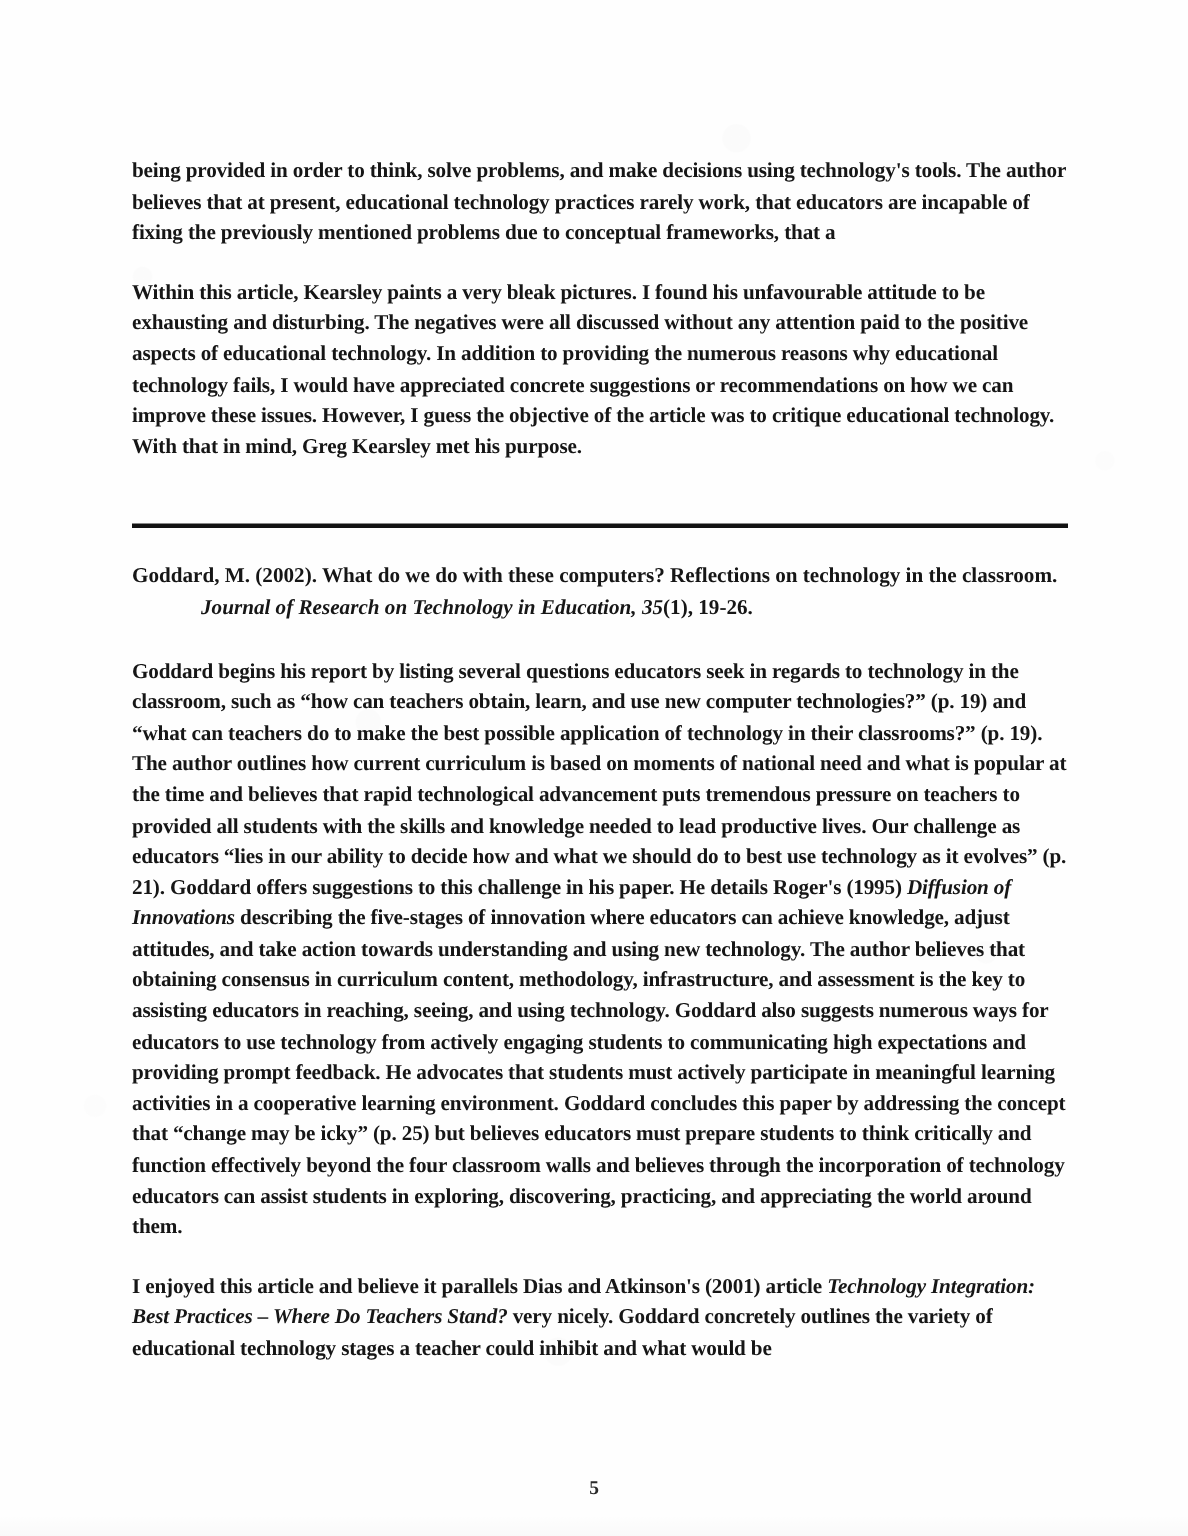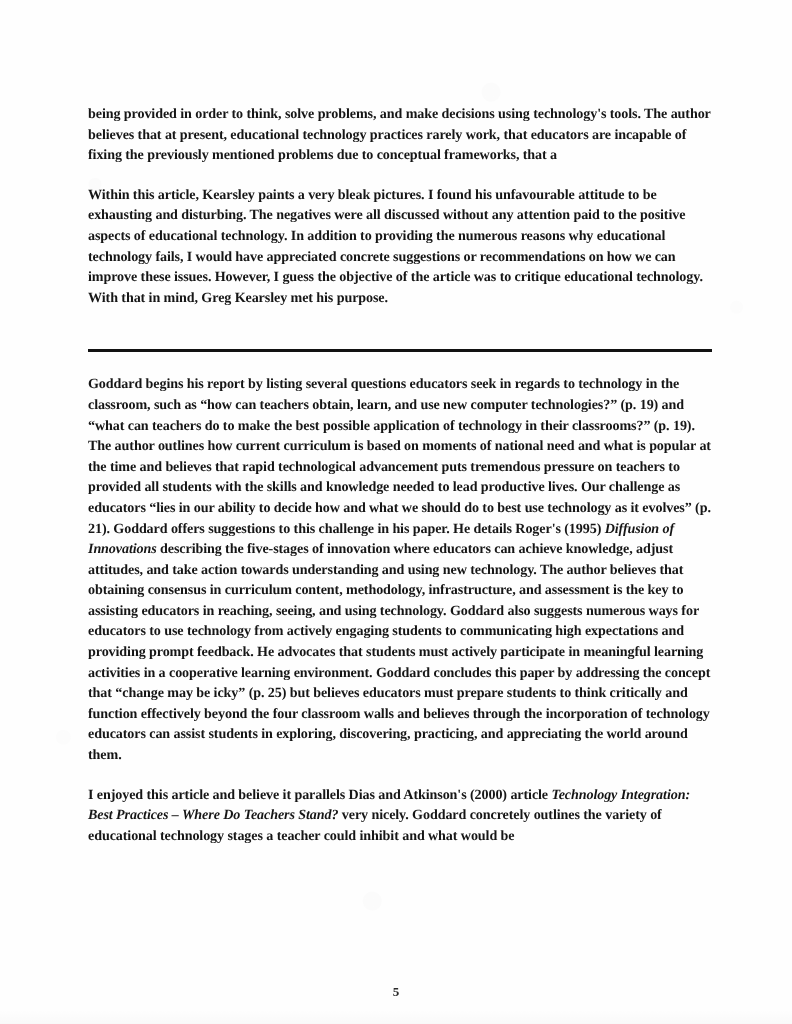--- a/index.html
+++ b/index.html
@@ -122,27 +122,31 @@
     <p class="para">being provided in order to think, solve problems, and make decisions using technology's tools. The author believes that at present, educational technology practices rarely work, that educators are incapable of fixing the previously mentioned problems due to conceptual frameworks, that a</p>
 
 
     <p class="para">Within this article, Kearsley paints a very bleak pictures. I found his unfavourable attitude to be exhausting and disturbing. The negatives were all discussed without any attention paid to the positive aspects of educational technology. In addition to providing the numerous reasons why educational technology fails, I would have appreciated concrete suggestions or recommendations on how we can improve these issues.  However, I guess the objective of the article was to critique educational technology.  With that in mind, Greg Kearsley met his purpose.</p>
 
     <div class="rule-wrap">
       <hr class="rule">
     </div>
 
 
+    <p class="citation">
+      <span>Goddard, M. (2002). What do we do with these computers? Reflections on technology in the</span>
+      <span>classroom.  </span><em class="ital">Journal of Research on Technology in Education, 35</em><span>(1), 19-26.</span>
+    </p>
 
     <p class="para">
       <span>Goddard begins his report by listing several questions educators seek in regards to technology in the classroom, such as “how can teachers obtain, learn, and use new computer technologies?” (p. 19) and “what can teachers do to make the best possible application of technology in their classrooms?” (p. 19). The author outlines how current curriculum is based on moments of national need and what is popular at the time and believes that rapid technological advancement puts tremendous pressure on teachers to provided all students with the skills and knowledge needed to lead productive lives.  Our challenge as educators “lies in our ability to decide how and what we should do to best use technology as it evolves” (p. 21). Goddard offers suggestions to this challenge in his paper. He details Roger's (1995) </span><em class="ital">Diffusion of Innovations</em><span> describing the five-stages of innovation where educators can achieve knowledge, adjust attitudes, and take action towards understanding and using new technology. The author believes that obtaining consensus in curriculum content, methodology, infrastructure, and assessment is the key to assisting educators in reaching, seeing, and using technology. Goddard also suggests numerous ways for educators to use technology from actively engaging students to communicating high expectations and providing prompt feedback. He advocates that students must actively participate in meaningful learning activities in a cooperative learning environment. Goddard concludes this paper by addressing the concept that “change may be icky” (p. 25) but believes educators must prepare students to think critically and function effectively beyond the four classroom walls and believes through the incorporation of technology educators can assist students in exploring, discovering, practicing, and appreciating the world around them.</span>
     </p>
 
     <p class="para tight">
-      <span>I enjoyed this article and believe it parallels Dias and Atkinson's (2000) article </span><em class="ital">Technology Integration: Best Practices – Where Do Teachers Stand?</em><span> very nicely. Goddard concretely outlines the variety of educational technology stages a teacher could inhibit and what would be</span>
+      <span>I enjoyed this article and believe it parallels Dias and Atkinson's (2001) article </span><em class="ital">Technology Integration: Best Practices – Where Do Teachers Stand?</em><span> very nicely. Goddard concretely outlines the variety of educational technology stages a teacher could inhibit and what would be</span>
     </p>
 
   </div>
 
   <div class="page-number">5</div>
 
   <div class="scan-noise-bottom"></div>
 
 </div>
 

